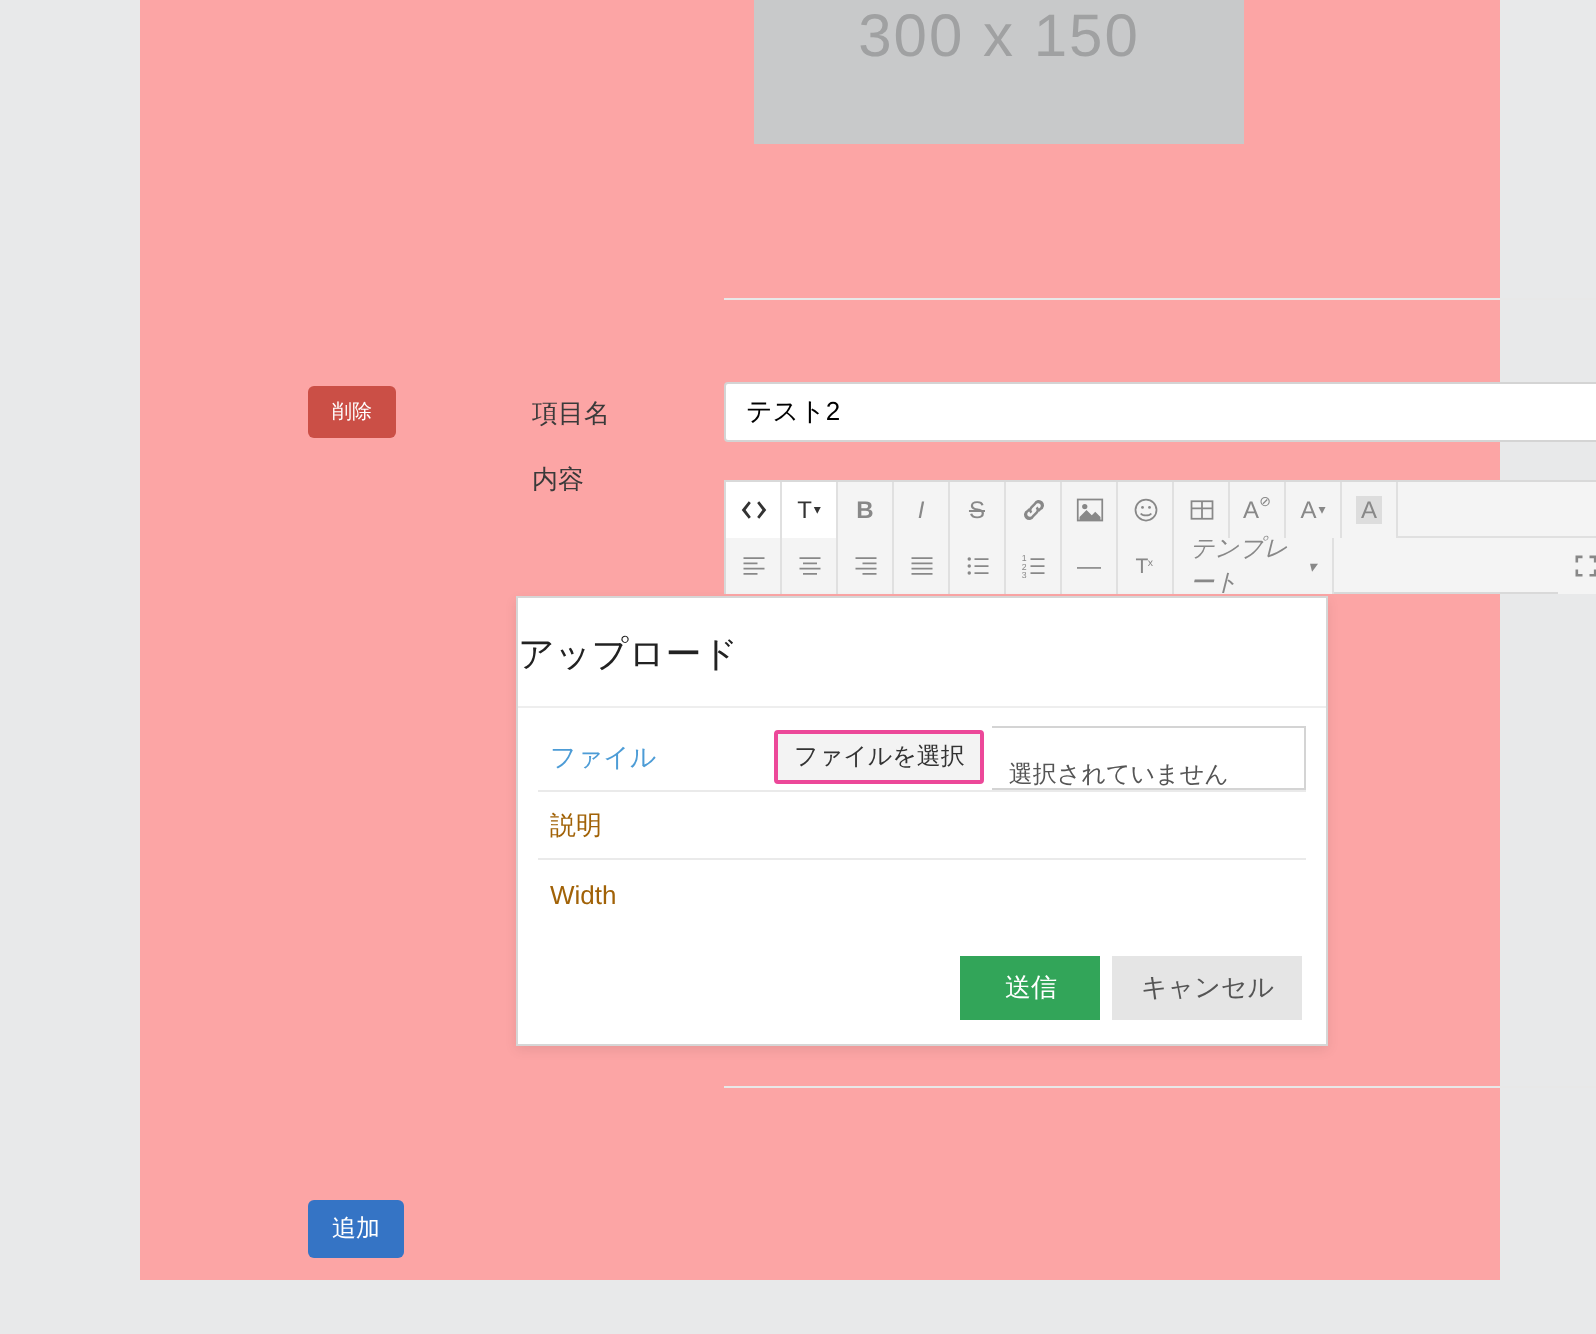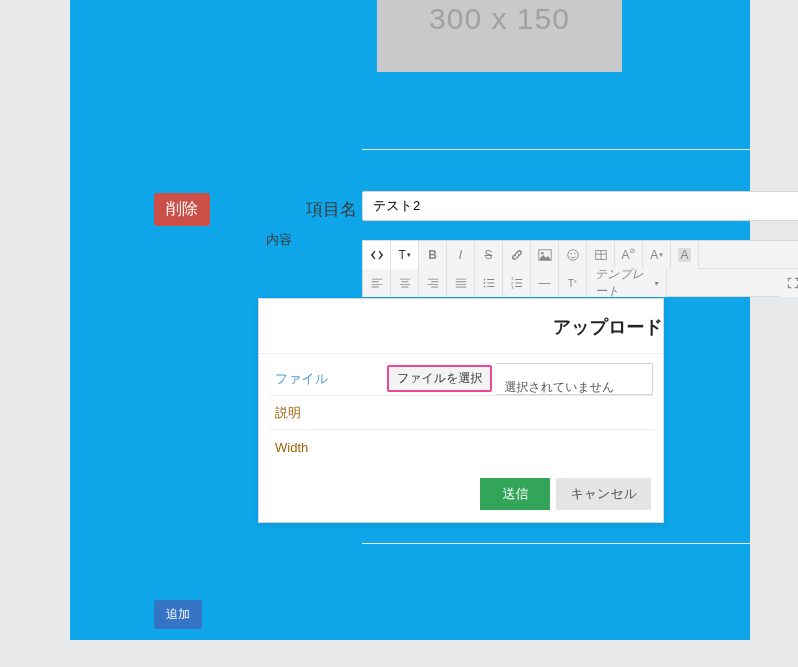--- a/index.html
+++ b/index.html
@@ -14,21 +14,21 @@
   height: 667px;
   position: relative;
   background: #e8e9ea;
 }
 .panel {
   position: absolute;
   left: 70px;
   top: 0;
   width: 680px;
   height: 640px;
-  background: #0ea5e9;
+  background: #fca5a5;
 }
 .placeholder-img {
   position: absolute;
   left: 307px;
   top: 0;
   width: 245px;
   height: 72px;
   background: #c8c9ca;
   display: flex;
   align-items: flex-start;
@@ -49,30 +49,29 @@
   border-top: 1px solid #e8e8e8;
 }
 .delete-btn {
   position: absolute;
   left: 84px;
   top: 193px;
   background: #cb4f46;
   color: #fff;
   padding: 6px 12px;
   border-radius: 3px;
-  font-size: 16px;
+  font-size: 10px;
   cursor: pointer;
 }
 .label-item {
   position: absolute;
   left: 196px;
   top: 198px;
-  font-size: 17px;
+  font-size: 13px;
   color: #3a3a3a;
-  margin-left: 40px;
 }
 .label-content {
   position: absolute;
   left: 196px;
   top: 231px;
   font-size: 13px;
   color: #3a3a3a;
 }
 .text-input {
   position: absolute;
@@ -140,23 +139,23 @@
 .modal {
   position: absolute;
   left: 258px;
   top: 298px;
   width: 406px;
   background: #fff;
   border: 1px solid #d6d6d6;
   box-shadow: 0 2px 6px rgba(0,0,0,0.08);
 }
 .modal-title {
-  text-align: right;
+  text-align: left;
   font-size: 18px;
-  font-weight: 700;
+  font-weight: 400;
   padding: 16px 0 14px;
   border-bottom: 1px solid #eee;
   color: #222;
 }
 .modal-body {
   padding: 8px 10px 4px;
 }
 .mfield {
   display: flex;
   height: 34px;

